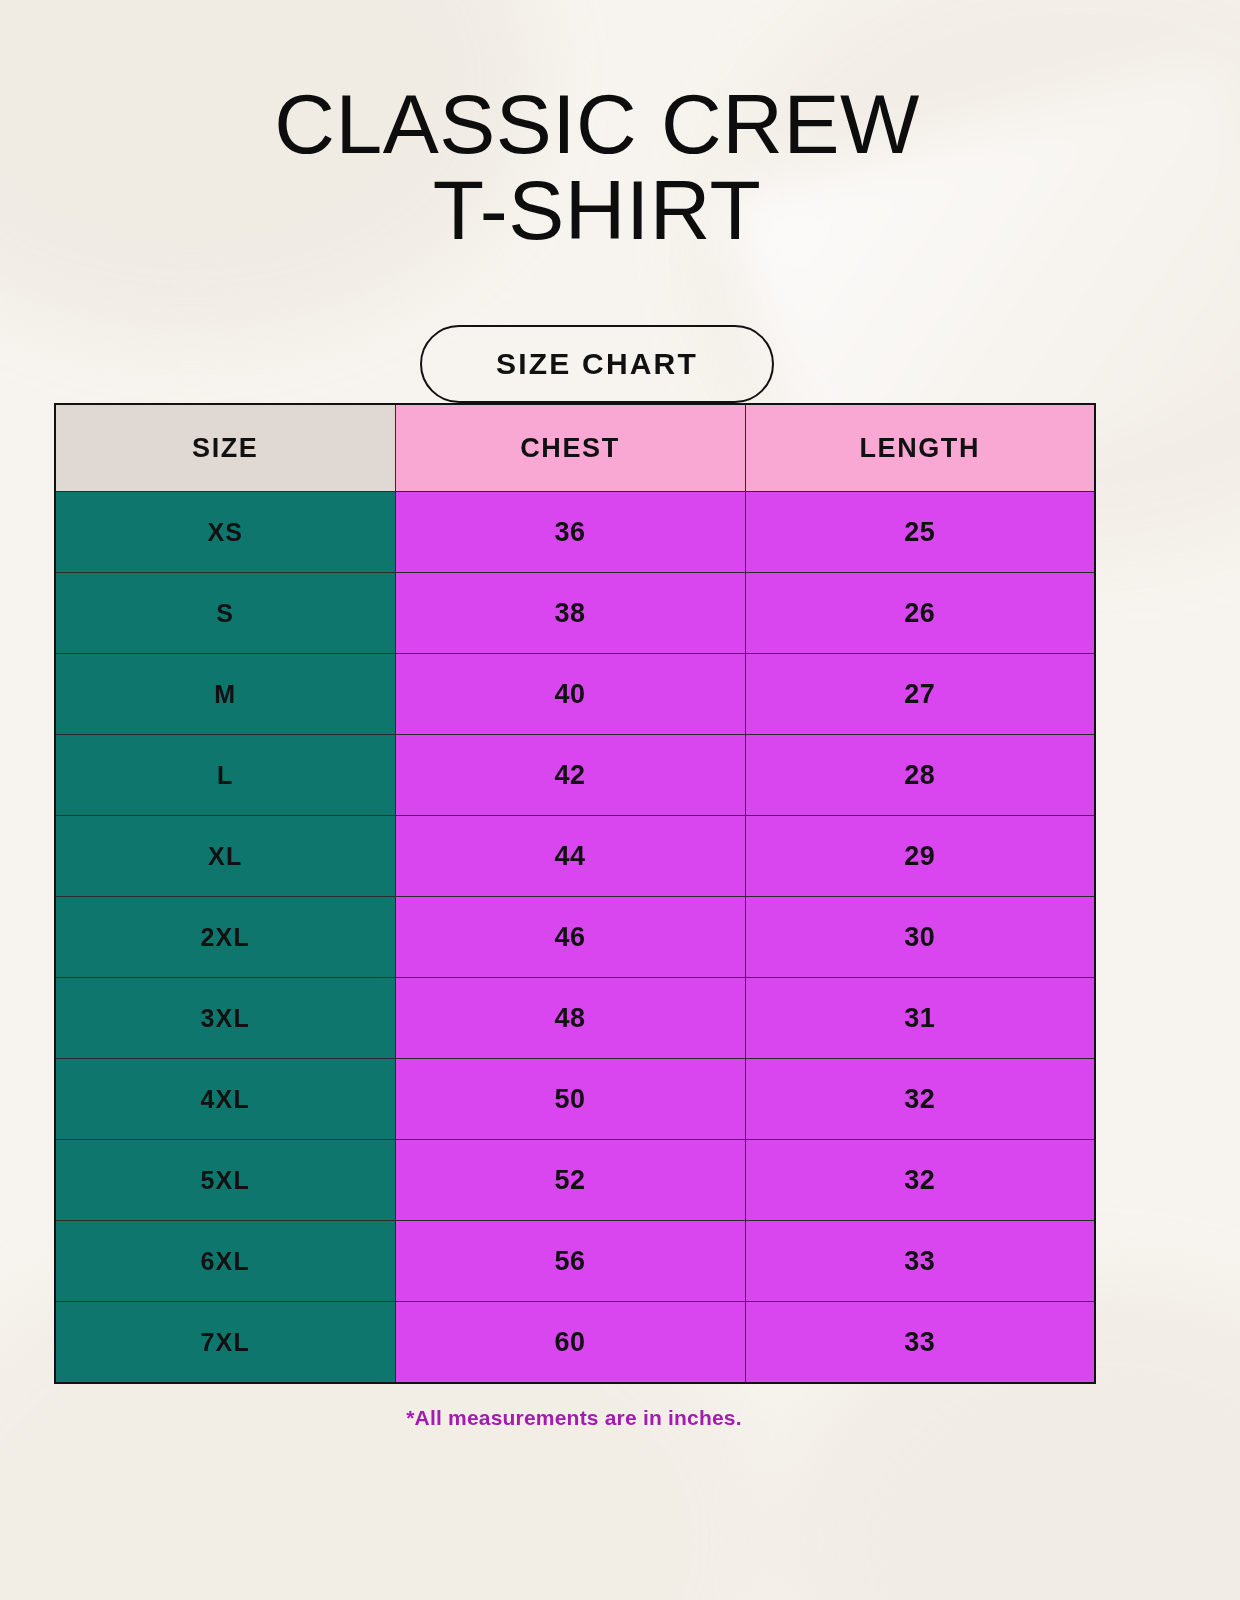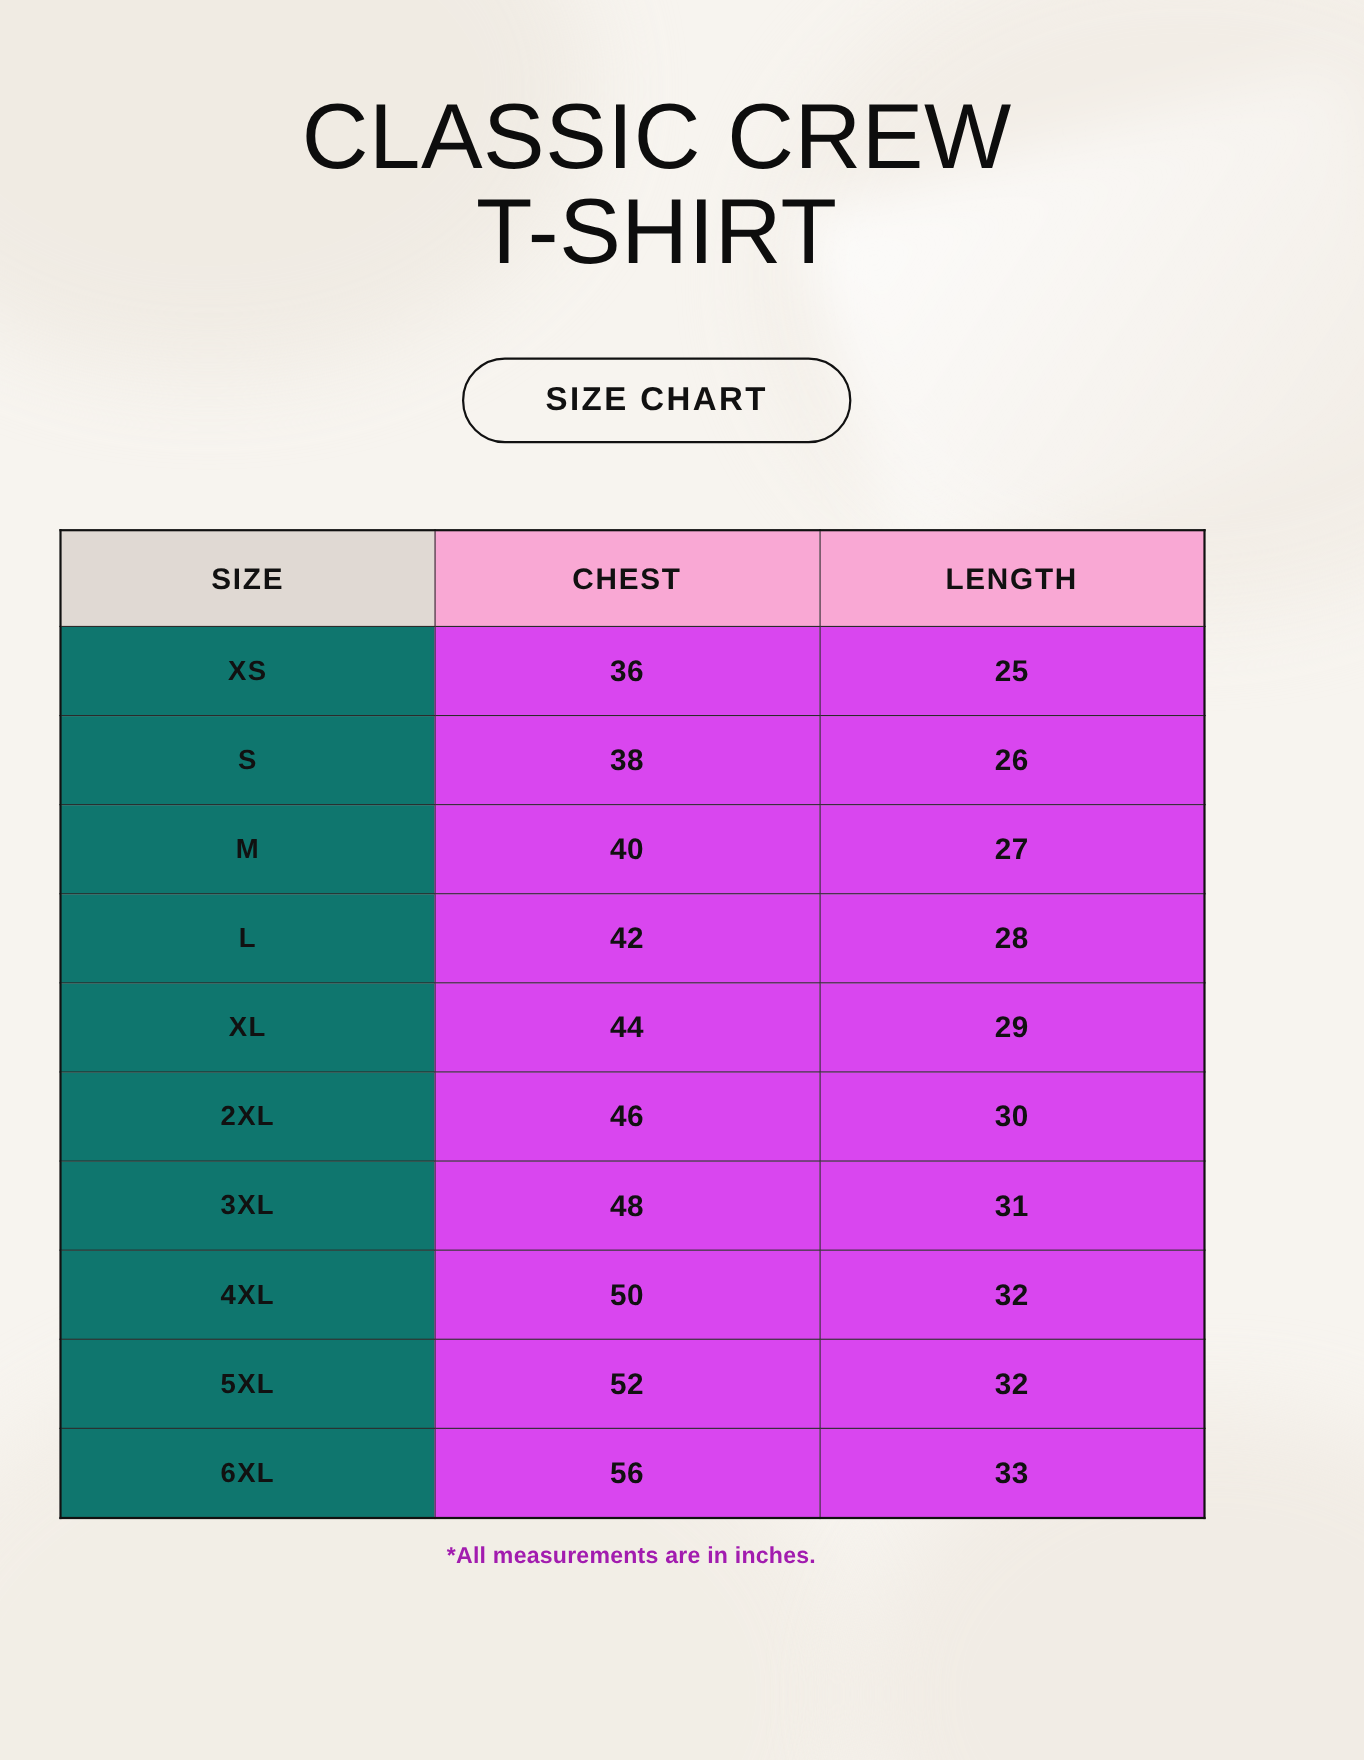--- a/index.html
+++ b/index.html
@@ -86,21 +86,20 @@
     border-radius: 44px;
     padding: 20px 74px;
     font-size: 30px;
     font-weight: 700;
     letter-spacing: 2.2px;
     background: transparent;
     color: #111;
   }
 
   .table-wrap {
-    margin-top: 78px;
   }
   table.size-table {
     width: 1040px;
     border-collapse: collapse;
     table-layout: fixed;
     border: 2px solid #111;
   }
   table.size-table col.c-size { width: 340px; }
   table.size-table col.c-chest { width: 350px; }
   table.size-table col.c-length { width: 350px; }
@@ -225,19 +224,24 @@
         <tr>
           <td class="cell-size">5XL</td>
           <td class="cell-value">52</td>
           <td class="cell-value">32</td>
         </tr>
         <tr>
           <td class="cell-size">6XL</td>
           <td class="cell-value">56</td>
           <td class="cell-value">33</td>
         </tr>
+        <tr>
+          <td class="cell-size">7XL</td>
+          <td class="cell-value">60</td>
+          <td class="cell-value">33</td>
+        </tr>
       </tbody>
     </table>
 
     <div class="footnote">*All measurements are in inches.</div>
   </div>
 
 </div>
 
 </body></html>

